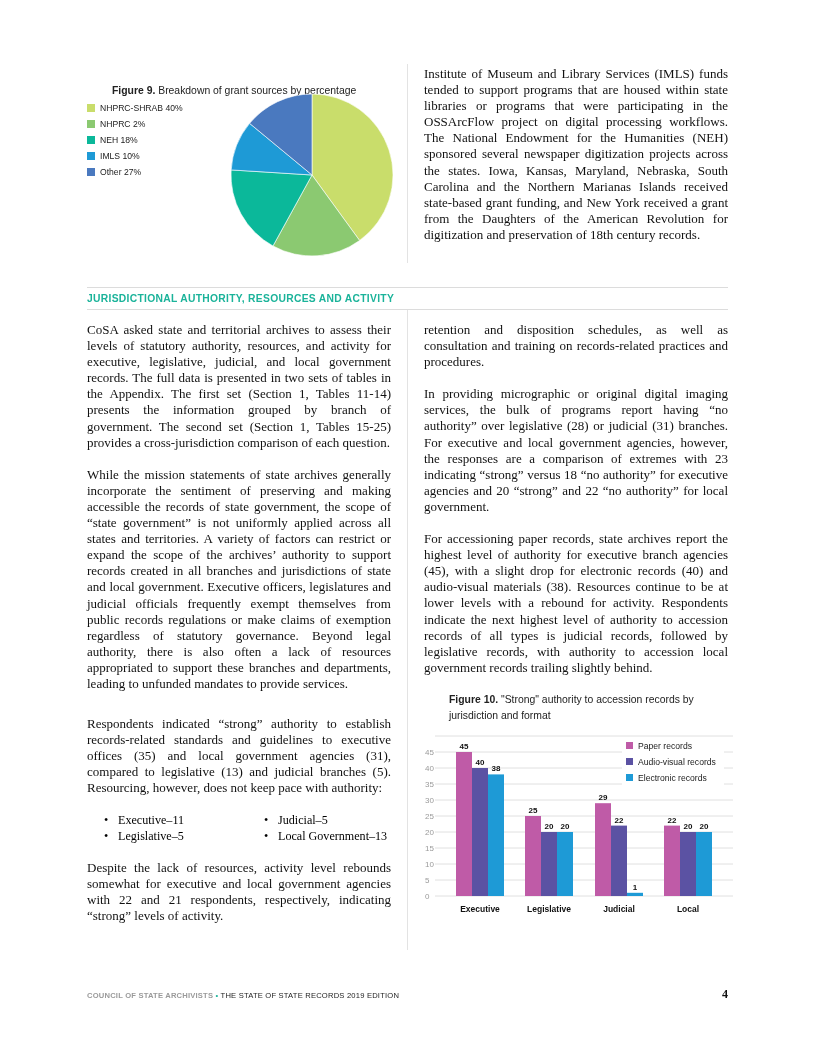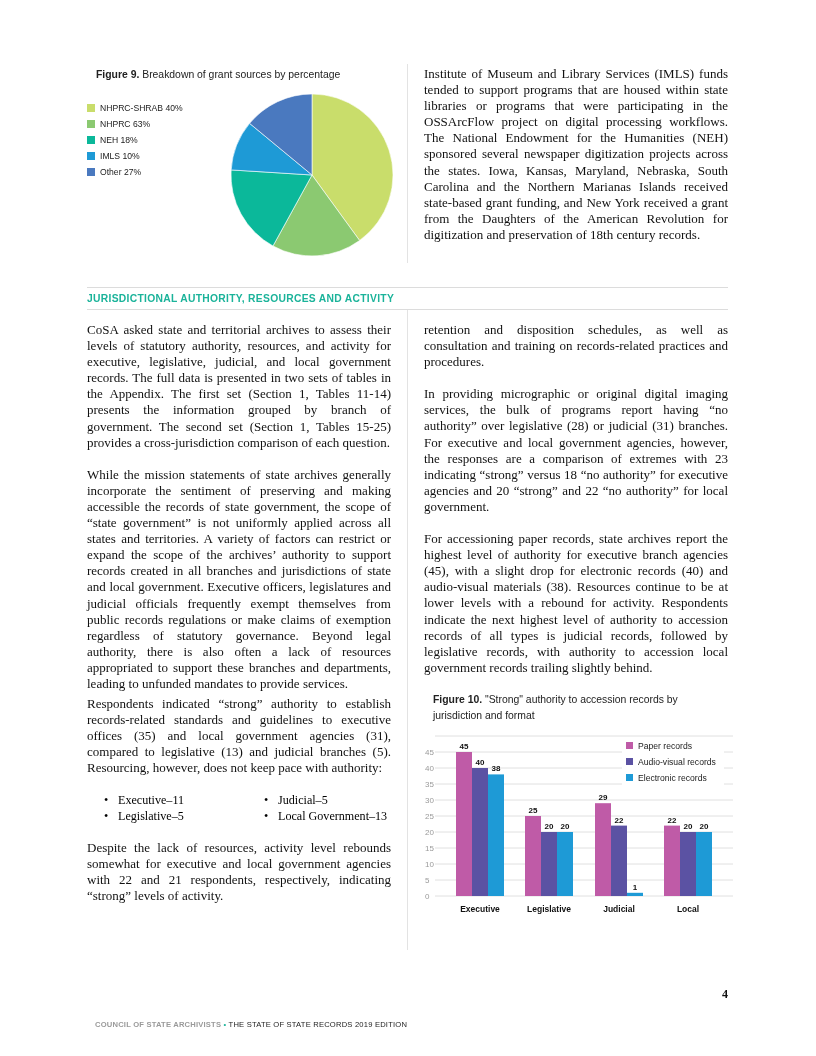--- a/index.html
+++ b/index.html
@@ -5,53 +5,53 @@
   html, body { margin: 0; padding: 0; background: #ffffff; }
   body { width: 816px; height: 1056px; position: relative; overflow: hidden; }
   .body-text {
     font-family: "Liberation Serif", "DejaVu Serif", serif;
     font-size: 13px; line-height: 16.1px; color: #111;
     text-align: justify; margin: 0;
   }
   .col { position: absolute; }
   .vdiv { position: absolute; width: 1px; background: #e3e3e3; }
   .hdiv { position: absolute; height: 1px; background: #dcdcdc; }
-  .fig-caption { font-family: "Liberation Sans", "DejaVu Sans", sans-serif; font-size: 10.4px; color: #222; line-height: 16px; margin: 0; padding-left: 9px; }
+  .fig-caption { font-family: "Liberation Sans", "DejaVu Sans", sans-serif; font-size: 10.4px; color: #222; line-height: 16px; margin: 16px; padding-left: 9px; }
   .fig-caption b { font-weight: bold; }
   .legend { position: absolute; font-family: "Liberation Sans", "DejaVu Sans", sans-serif; font-size: 8.6px; color: #222; }
   .legend-item { display: flex; align-items: center; height: 16px; }
   .swatch { width: 8px; height: 8px; margin-right: 5px; display: inline-block; }
   .section-heading {
     position: absolute; left: 87px; top: 293px;
     font-family: "Liberation Sans", "DejaVu Sans", sans-serif;
     font-weight: bold; font-size: 10.3px; letter-spacing: 0.3px; color: #1bb39a;
   }
   .bullets { display: grid; grid-template-columns: 160px 160px; margin: 15px; padding: 0; list-style: none; }
   .bullets li { position: relative; padding-left: 16px; font-family: "Liberation Serif", "DejaVu Serif", serif; font-size: 12.1px; line-height: 16.1px; }
   .bullets li::before { content: "\2022"; position: absolute; left: 2px; }
-  .footer { position: absolute; left: 87px; top: 1020px; font-family: "Liberation Sans", "DejaVu Sans", sans-serif; font-size: 7.6px; letter-spacing: 0.2px; margin-left: 8px; }
+  .footer { position: absolute; left: 87px; top: 991px; font-family: "Liberation Sans", "DejaVu Sans", sans-serif; font-size: 7.6px; letter-spacing: 0.2px; }
   .footer .org { color: #9a9a9a; font-weight: bold; }
   .footer .dot { color: #1bb39a; }
   .footer .title { color: #222; }
   .page-num { position: absolute; left: 722px; top: 987px; font-family: "Liberation Serif", "DejaVu Serif", serif; font-size: 12px; font-weight: bold; color: #111; }
   svg text { font-family: "Liberation Sans", "DejaVu Sans", sans-serif; }
 </style>
 </head>
 <body>
 
 <p class="fig-caption col" style="left:87px; top:67px; width:300px;"><b>Figure 9.</b><span> Breakdown of grant sources by percentage</span></p>
 
 <div class="legend" style="left:87px; top:100px;text-align:center;" id="pie-legend">
     <div class="legend-item">
       <span class="swatch" style="background: rgb(201, 221, 107);"></span>
       <span>NHPRC-SHRAB 40%</span>
     </div>
     <div class="legend-item">
       <span class="swatch" style="background: rgb(139, 201, 113);"></span>
-      <span>NHPRC 63%</span>
+      <span>NHPRC 2%</span>
     </div>
     <div class="legend-item">
       <span class="swatch" style="background: rgb(11, 184, 154);"></span>
       <span>NEH 18%</span>
     </div>
     <div class="legend-item">
       <span class="swatch" style="background: rgb(30, 154, 214);"></span>
       <span>IMLS 10%</span>
     </div>
     <div class="legend-item">
@@ -74,21 +74,21 @@
 
 <div class="hdiv" style="left:87px; top:287px; width:641px;"></div>
 <div class="section-heading">JURISDICTIONAL AUTHORITY, RESOURCES AND ACTIVITY</div>
 <div class="hdiv" style="left:87px; top:309px; width:641px;"></div>
 
 <div class="vdiv" style="left:407px; top:310px; height:640px;"></div>
 
 <div class="col" style="left:87px; top:322px; width:304px;">
   <p class="body-text">CoSA asked state and territorial archives to assess their levels of statutory authority, resources, and activity for executive, legislative, judicial, and local government records. The full data is presented in two sets of tables in the Appendix. The first set (Section 1, Tables 11-14) presents the information grouped by branch of government. The second set (Section 1, Tables 15-25) provides a cross-jurisdiction comparison of each question.</p>
   <p class="body-text" style="margin-top:16px;">While the mission statements of state archives generally incorporate the sentiment of preserving and making accessible the records of state government, the scope of “state government” is not uniformly applied across all states and territories. A variety of factors can restrict or expand the scope of the archives’ authority to support records created in all branches and jurisdictions of state and local government. Executive officers, legislatures and judicial officials frequently exempt themselves from public records regulations or make claims of exemption regardless of statutory governance. Beyond legal authority, there is also often a lack of resources appropriated to support these branches and departments, leading to unfunded mandates to provide services.</p>
-  <p class="body-text" style="margin-top:4px;">Respondents indicated “strong” authority to establish records-related standards and guidelines to executive offices (35) and local government agencies (31), compared to legislative (13) and judicial branches (5). Resourcing, however, does not keep pace with authority:</p>
+  <p class="body-text" style="margin-top:24px;">Respondents indicated “strong” authority to establish records-related standards and guidelines to executive offices (35) and local government agencies (31), compared to legislative (13) and judicial branches (5). Resourcing, however, does not keep pace with authority:</p>
   <ul class="bullets">
     <li>Executive–11</li>
     <li>Judicial–5</li>
     <li>Legislative–5</li>
     <li>Local Government–13</li>
   </ul>
   <p class="body-text" style="margin-top:16px;">Despite the lack of resources, activity level rebounds somewhat for executive and local government agencies with 22 and 21 respondents, respectively, indicating “strong” levels of activity.</p>
 </div>
 
 <div class="col" style="left:424px; top:322px; width:304px;">

